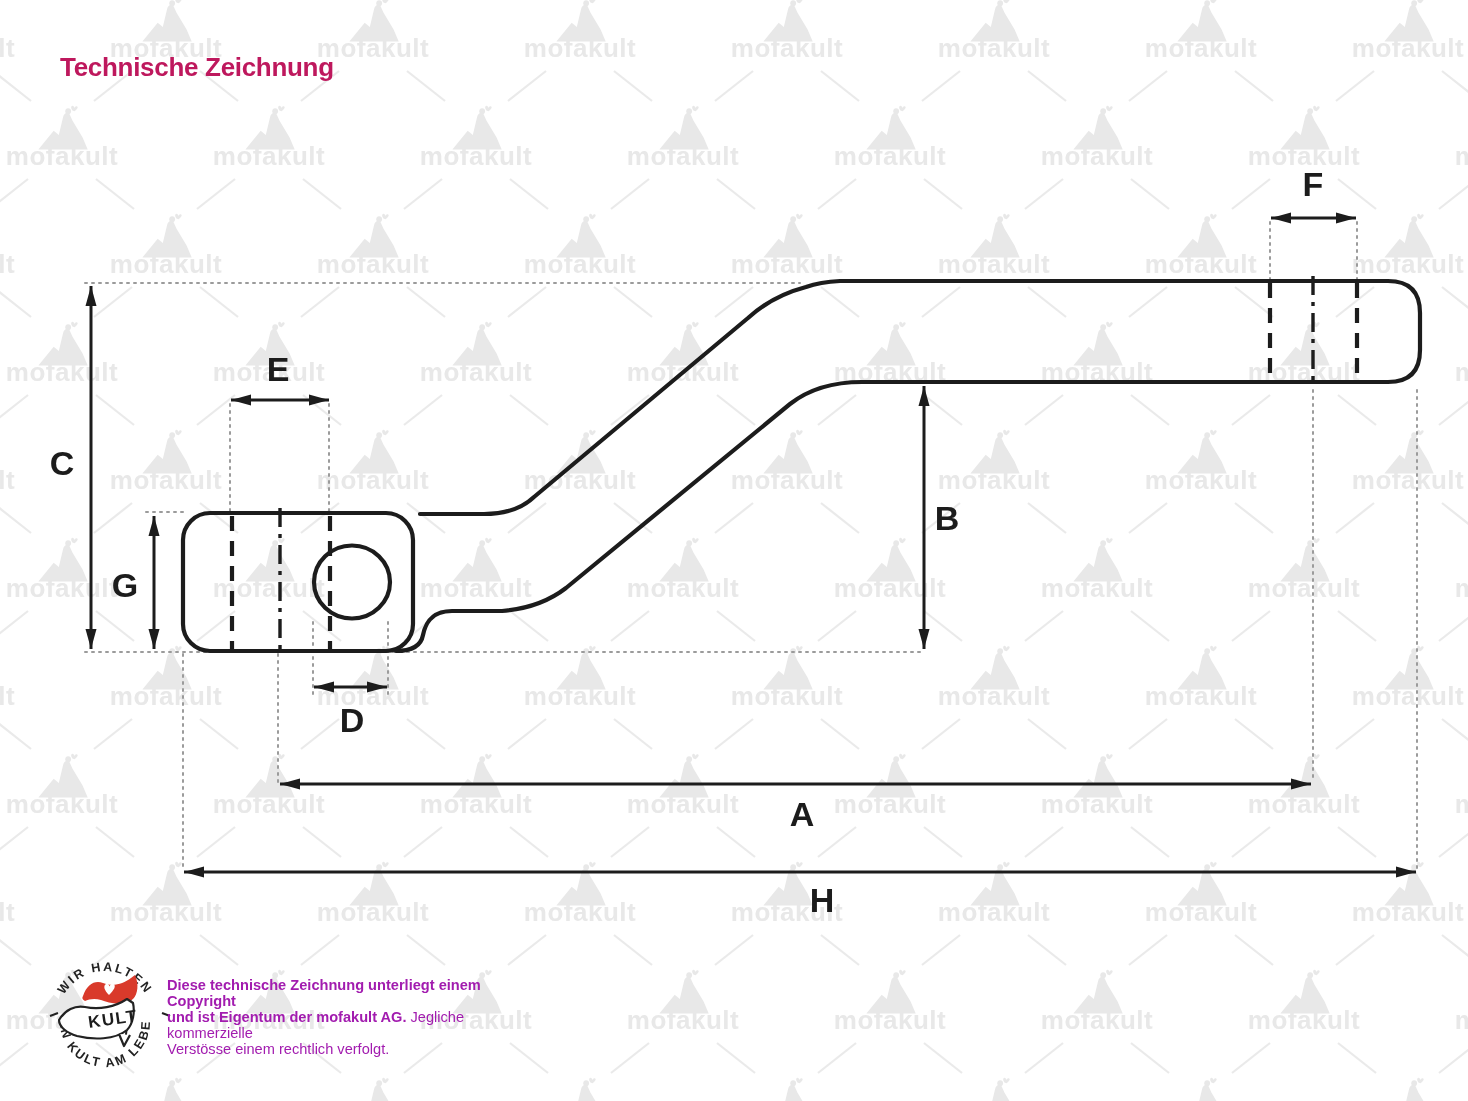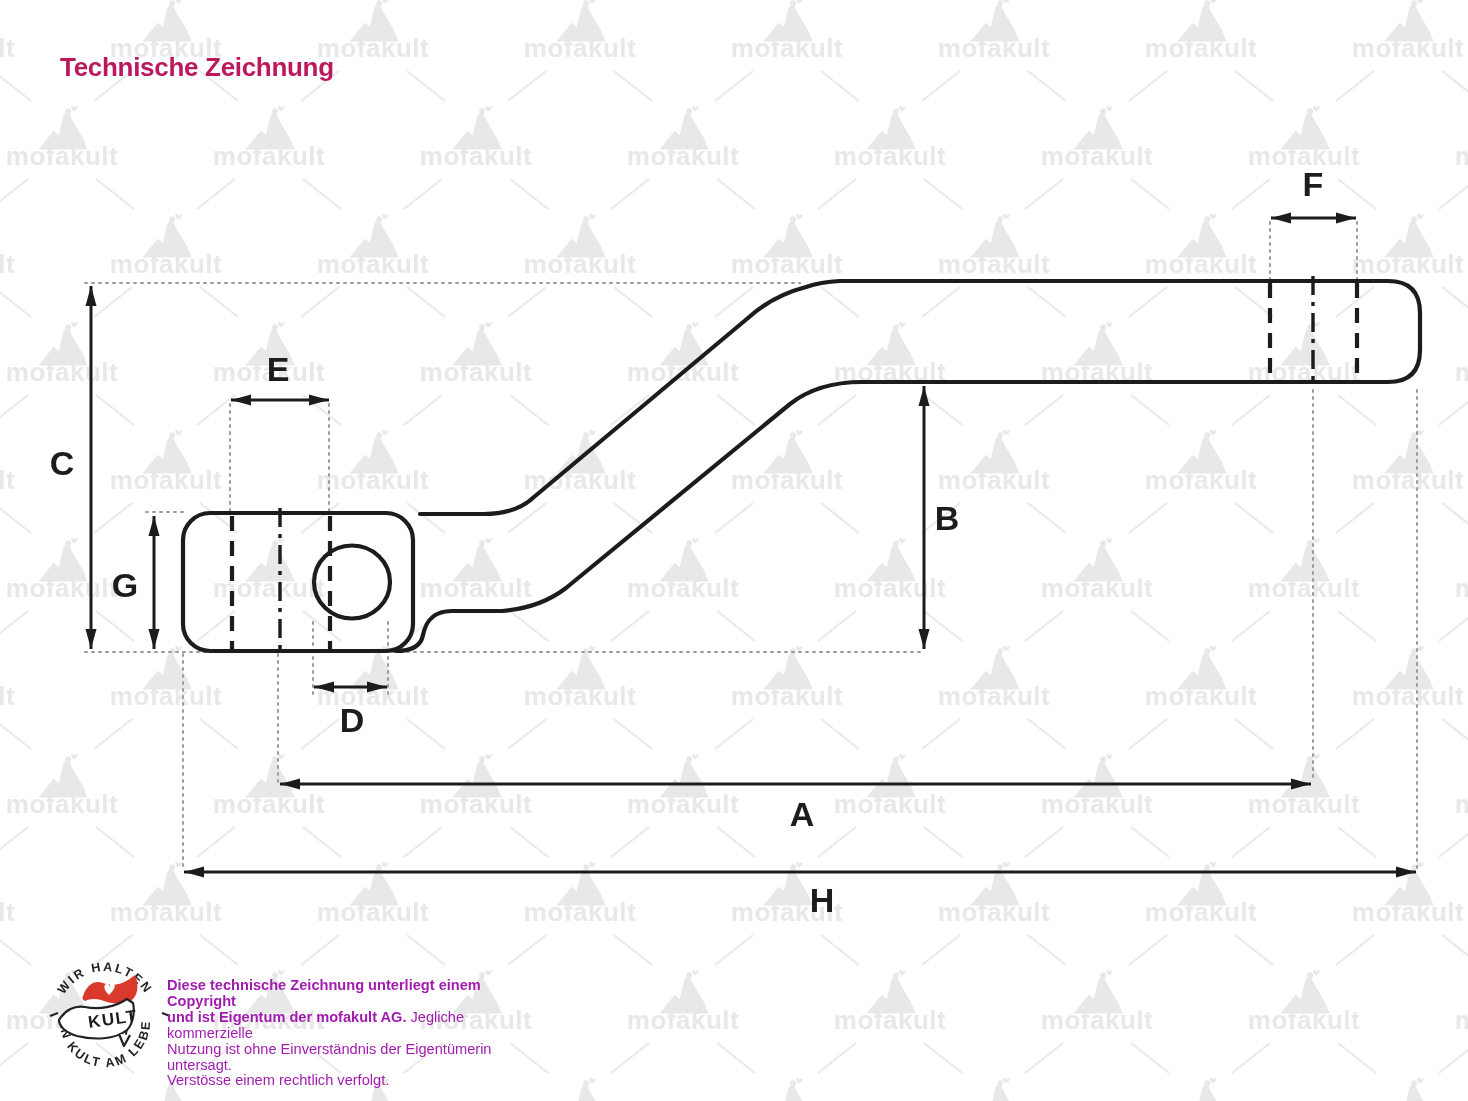--- a/index.html
+++ b/index.html
@@ -861,17 +861,16 @@
     <path fill="#ffffff" stroke="#222" stroke-width="2.2" stroke-linejoin="round" d="
       M 14 70 C 20 60 30 55 40 57 C 54 60 70 57 82 49 L 88 53
       C 90 62 88 74 82 80 C 70 90 48 90 32 86 C 22 83 14 77 14 70 Z"></path>
     <path fill="#ffffff" stroke="#222" stroke-width="2.2" stroke-linejoin="round" d="M 74 84 L 79 96 L 85 85"></path>
     <text class="badge-kult" x="44" y="78" transform="rotate(-8 44 78)">KULT</text>
   </svg>
 
   <div class="copyright">
     <div><b>Diese technische Zeichnung unterliegt einem Copyright</b></div>
     <div><b>und ist Eigentum der mofakult AG.</b><span> Jegliche kommerzielle</span></div>
-    <div>Nutzung ist ohne Einverständnis der Eigentümerin untersagt.</div>
     <div>Verstösse einem rechtlich verfolgt.</div>
   </div>
 
 </div>
 
 </body></html>

